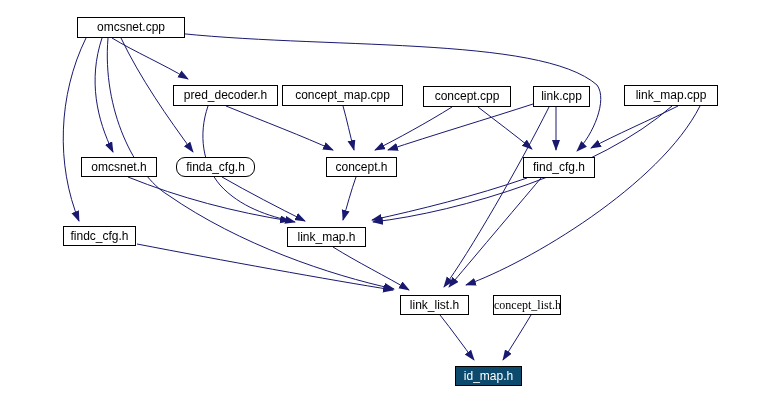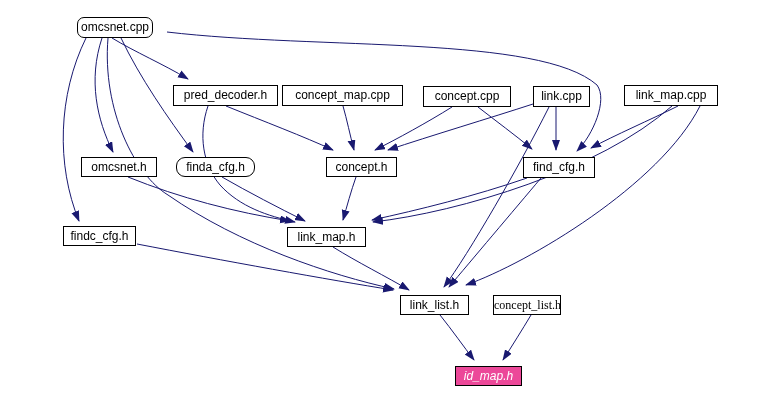--- a/index.html
+++ b/index.html
@@ -11,21 +11,21 @@
   }
   #graph{position:absolute;left:0;top:0;width:758px;height:401px;}
   #edge-layer{position:absolute;left:0;top:0;z-index:1;}
   .node{
     position:absolute;z-index:2;box-sizing:border-box;
     border:1px solid #000;background:#fff;color:#000;
     font-size:12px;line-height:18px;text-align:center;
     white-space:nowrap;cursor:pointer;
   }
   .node.current{
-    background:#ec4899;color:#fff;cursor:default;font-style:italic;
+    background:#0c4a6e;color:#fff;cursor:default;
   }
 </style>
 </head>
 <body>
 
 <div id="graph">
   <svg id="edge-layer" width="758" height="401" viewBox="0 0 758 401" xmlns="http://www.w3.org/2000/svg">
     <defs>
       <marker id="arrow" markerUnits="userSpaceOnUse" markerWidth="12" markerHeight="9" refX="10" refY="4" orient="auto">
         <path d="M0,0 L11,4 L0,8 z" fill="#191970"></path>
@@ -54,21 +54,21 @@
         <path d="M356,177 C351,191 347,206 343,220" marker-end="url(#arrow)"></path>
         <path d="M527,178 C475,196 418,210 372,220" marker-end="url(#arrow)"></path>
         <path d="M541,178 C514,210 470,262 449,287" marker-end="url(#arrow)"></path>
         <path d="M137,244 C220,260 330,280 393,290" marker-end="url(#arrow)"></path>
         <path d="M333,247 C357,262 387,277 409,290" marker-end="url(#arrow)"></path>
         <path d="M440,315 C452,330 464,347 474,360" marker-end="url(#arrow)"></path>
         <path d="M531,315 C522,330 512,346 503,360" marker-end="url(#arrow)"></path>
       </g>
   </svg>
 
-<div class="node" style="left: 77px; top: 17px; width: 76px; height: 21px; border-radius: 7px;">omcsnet.cpp</div>
+<div class="node" style="left: 77px; top: 17px; width: 108px; height: 21px;">omcsnet.cpp</div>
     <div class="node" style="left: 173px; top: 85px; width: 105px; height: 21px;">pred_decoder.h</div>
     <div class="node" style="left: 282px; top: 85px; width: 121px; height: 21px;">concept_map.cpp</div>
     <div class="node" style="left: 423px; top: 86px; width: 88px; height: 21px;">concept.cpp</div>
     <div class="node" style="left: 533px; top: 86px; width: 57px; height: 21px;">link.cpp</div>
     <div class="node" style="left: 624px; top: 85px; width: 94px; height: 21px;">link_map.cpp</div>
     <div class="node" style="left: 81px; top: 157px; width: 76px; height: 20px;">omcsnet.h</div>
     <div class="node" style="left: 176px; top: 157px; width: 79px; height: 20px; border-radius: 9px;">finda_cfg.h</div>
     <div class="node" style="left: 523px; top: 157px; width: 72px; height: 21px;">find_cfg.h</div>
     <div class="node" style="left: 326px; top: 157px; width: 71px; height: 20px;">concept.h</div>
     <div class="node" style="left: 63px; top: 226px; width: 73px; height: 20px;">findc_cfg.h</div>

